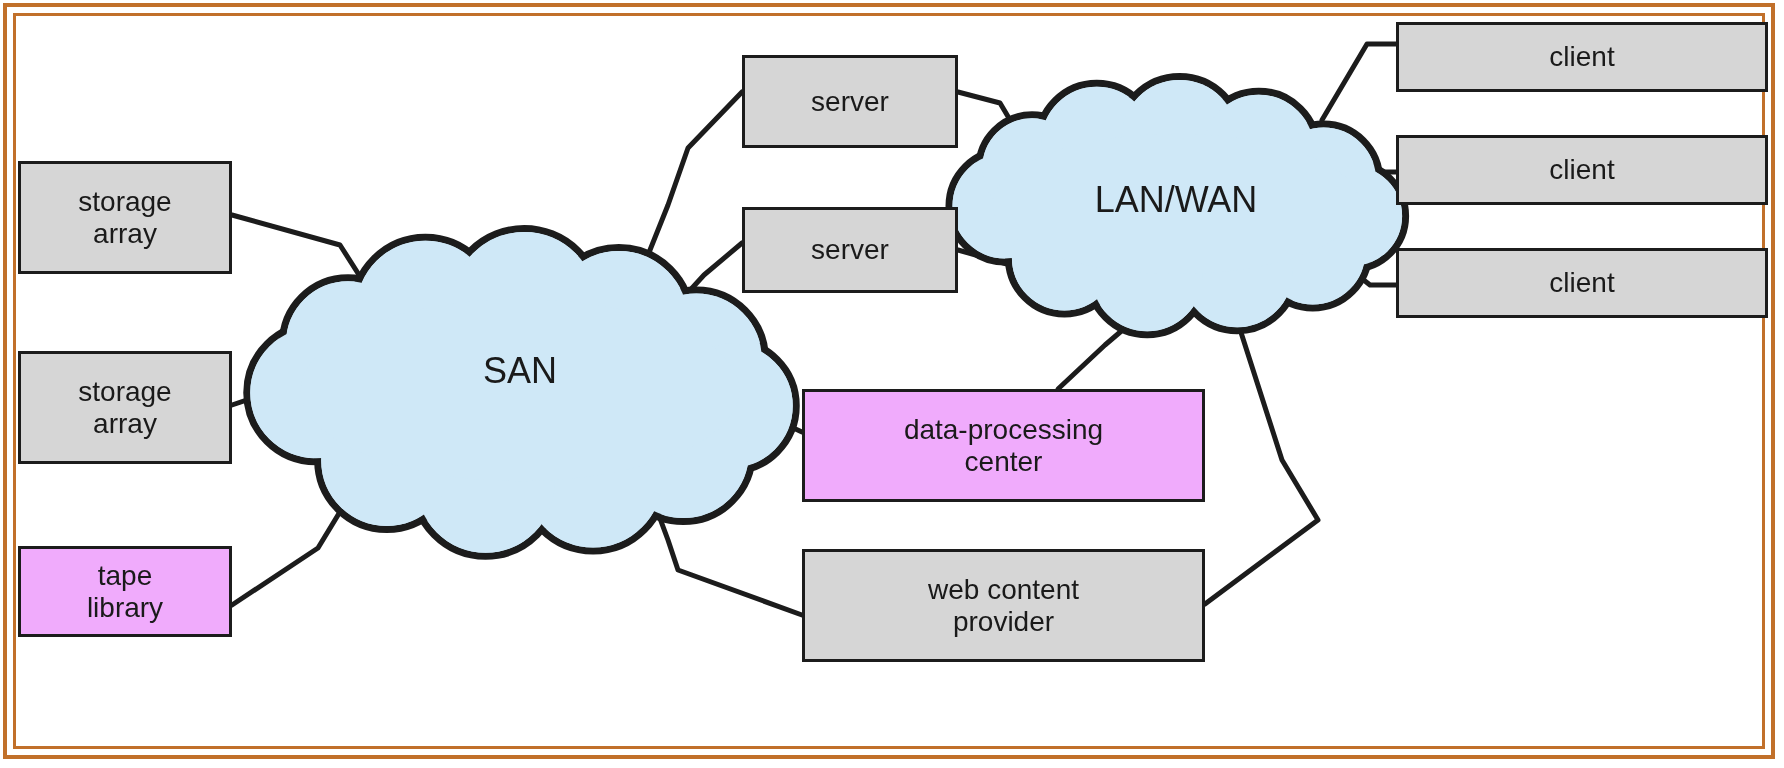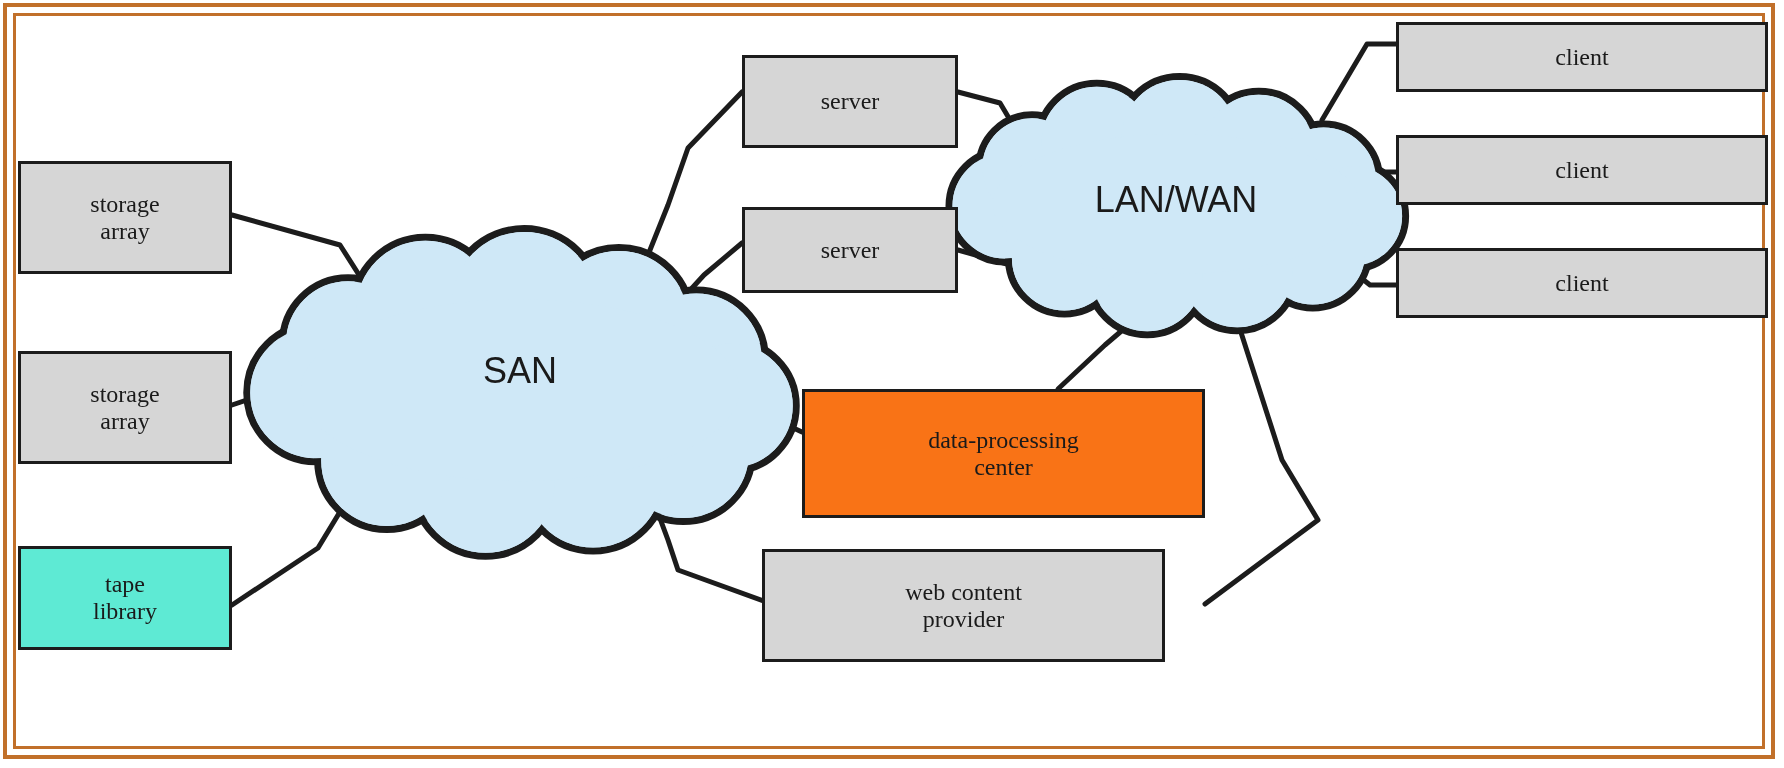--- a/index.html
+++ b/index.html
@@ -44,23 +44,23 @@
   .node-box {
     position: absolute;
     background: #d6d6d6;
     border: 3px solid #1c1c1c;
     box-sizing: border-box;
     display: flex;
     align-items: center;
     justify-content: center;
     text-align: center;
     color: #1a1a1a;
-    font-size: 24px;
+    font-size: 28px;
     line-height: 1.12;
-    font-family: Liberation Serif, serif;
+    font-family: Liberation Sans, sans-serif;
   }
   .node-box .node-label {
     display: block;
     width: 100%;
     padding: 0 6px;
     box-sizing: border-box;
     white-space: pre-line;
   }
   .cloud-label {
     position: absolute;
@@ -152,35 +152,35 @@
 
   <div id="nodes-layer">
       <div class="node-box" style="left: 18px; top: 161px; width: 214px; height: 113px; background: rgb(214, 214, 214); border-color: rgb(28, 28, 28);">
         <span class="node-label">storage
 array</span>
       </div>
       <div class="node-box" style="left: 18px; top: 351px; width: 214px; height: 113px; background: rgb(214, 214, 214); border-color: rgb(28, 28, 28);">
         <span class="node-label">storage
 array</span>
       </div>
-      <div class="node-box" style="left: 18px; top: 546px; width: 214px; height: 104px; background: #5eead4; border-color: rgb(28, 28, 28);">
+      <div class="node-box" style="left: 18px; top: 546px; width: 214px; height: 91px; background: #f0abfc; border-color: rgb(28, 28, 28);">
         <span class="node-label">tape
 library</span>
       </div>
       <div class="node-box" style="left: 742px; top: 55px; width: 216px; height: 93px; background: rgb(214, 214, 214); border-color: rgb(28, 28, 28);">
         <span class="node-label">server</span>
       </div>
       <div class="node-box" style="left: 742px; top: 207px; width: 216px; height: 86px; background: rgb(214, 214, 214); border-color: rgb(28, 28, 28);">
         <span class="node-label">server</span>
       </div>
-      <div class="node-box" style="left: 802px; top: 389px; width: 403px; height: 129px; background: #f97316; border-color: rgb(28, 28, 28);">
+      <div class="node-box" style="left: 802px; top: 389px; width: 403px; height: 113px; background: #f0abfc; border-color: rgb(28, 28, 28);">
         <span class="node-label">data-processing
 center</span>
       </div>
-      <div class="node-box" style="left: 762px; top: 549px; width: 403px; height: 113px; background: rgb(214, 214, 214); border-color: rgb(28, 28, 28);">
+      <div class="node-box" style="left: 802px; top: 549px; width: 403px; height: 113px; background: rgb(214, 214, 214); border-color: rgb(28, 28, 28);">
         <span class="node-label">web content
 provider</span>
       </div>
       <div class="node-box" style="left: 1396px; top: 22px; width: 372px; height: 70px; background: rgb(214, 214, 214); border-color: rgb(28, 28, 28);">
         <span class="node-label">client</span>
       </div>
       <div class="node-box" style="left: 1396px; top: 135px; width: 372px; height: 70px; background: rgb(214, 214, 214); border-color: rgb(28, 28, 28);">
         <span class="node-label">client</span>
       </div>
       <div class="node-box" style="left: 1396px; top: 248px; width: 372px; height: 70px; background: rgb(214, 214, 214); border-color: rgb(28, 28, 28);">

